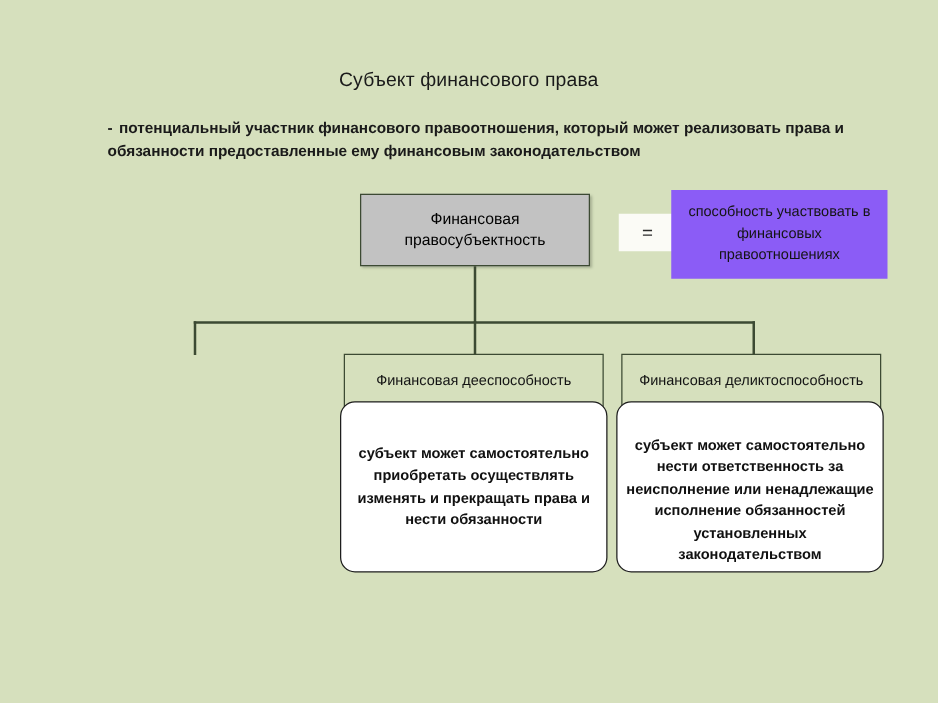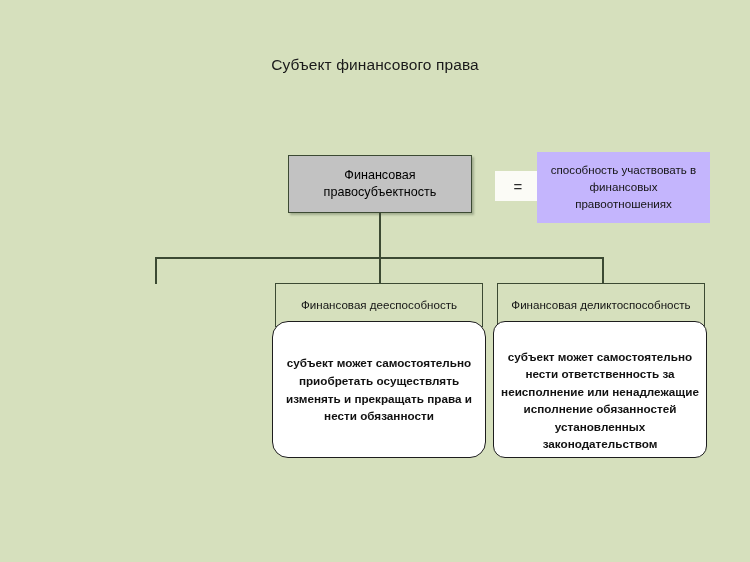--- a/index.html
+++ b/index.html
@@ -77,21 +77,21 @@
     justify-content: center;
     font-size: 15px;
     color: #2b2b2b;
   }
   .eq-note {
     position: absolute;
     left: 537px;
     top: 152px;
     width: 173px;
     height: 71px;
-    background: #c4b5fd;
+    background: #8b5cf6;
     display: flex;
     align-items: center;
     justify-content: center;
     text-align: center;
     font-size: 11.6px;
     color: #141414;
     line-height: 1.45;
     padding: 0 3px;
     box-sizing: border-box;
   }
@@ -138,30 +138,33 @@
     align-items: center;
     justify-content: center;
     text-align: center;
     font-size: 11.7px;
     font-weight: bold;
     color: #111111;
     line-height: 1.5;
     padding: 4px 2px;
   }
   .body-1 { left: 0px;  width: 200px; height: 137px; }
-  .body-2 { left: -3px; width: 214px; height: 137px; border-radius: 16px; }
+  .body-2 { left: -3px; width: 214px; height: 137px; }
   .body-3 { left: -4px; width: 214px; height: 137px; align-items: flex-end; }
 </style>
 </head>
 <body>
 
 <div id="slide">
 
   <div class="title">Субъект финансового права</div>
 
+  <div class="intro">
+    <span class="dash">-</span><span>потенциальный участник финансового правоотношения,  который может реализовать права и обязанности предоставленные ему финансовым законодательством</span>
+  </div>
 
   <div class="root-box">
     <span>Финансовая правосубъектность</span>
   </div>
 
   <div class="eq-tab">
     <span>=</span>
   </div>
 
   <div class="eq-note">

